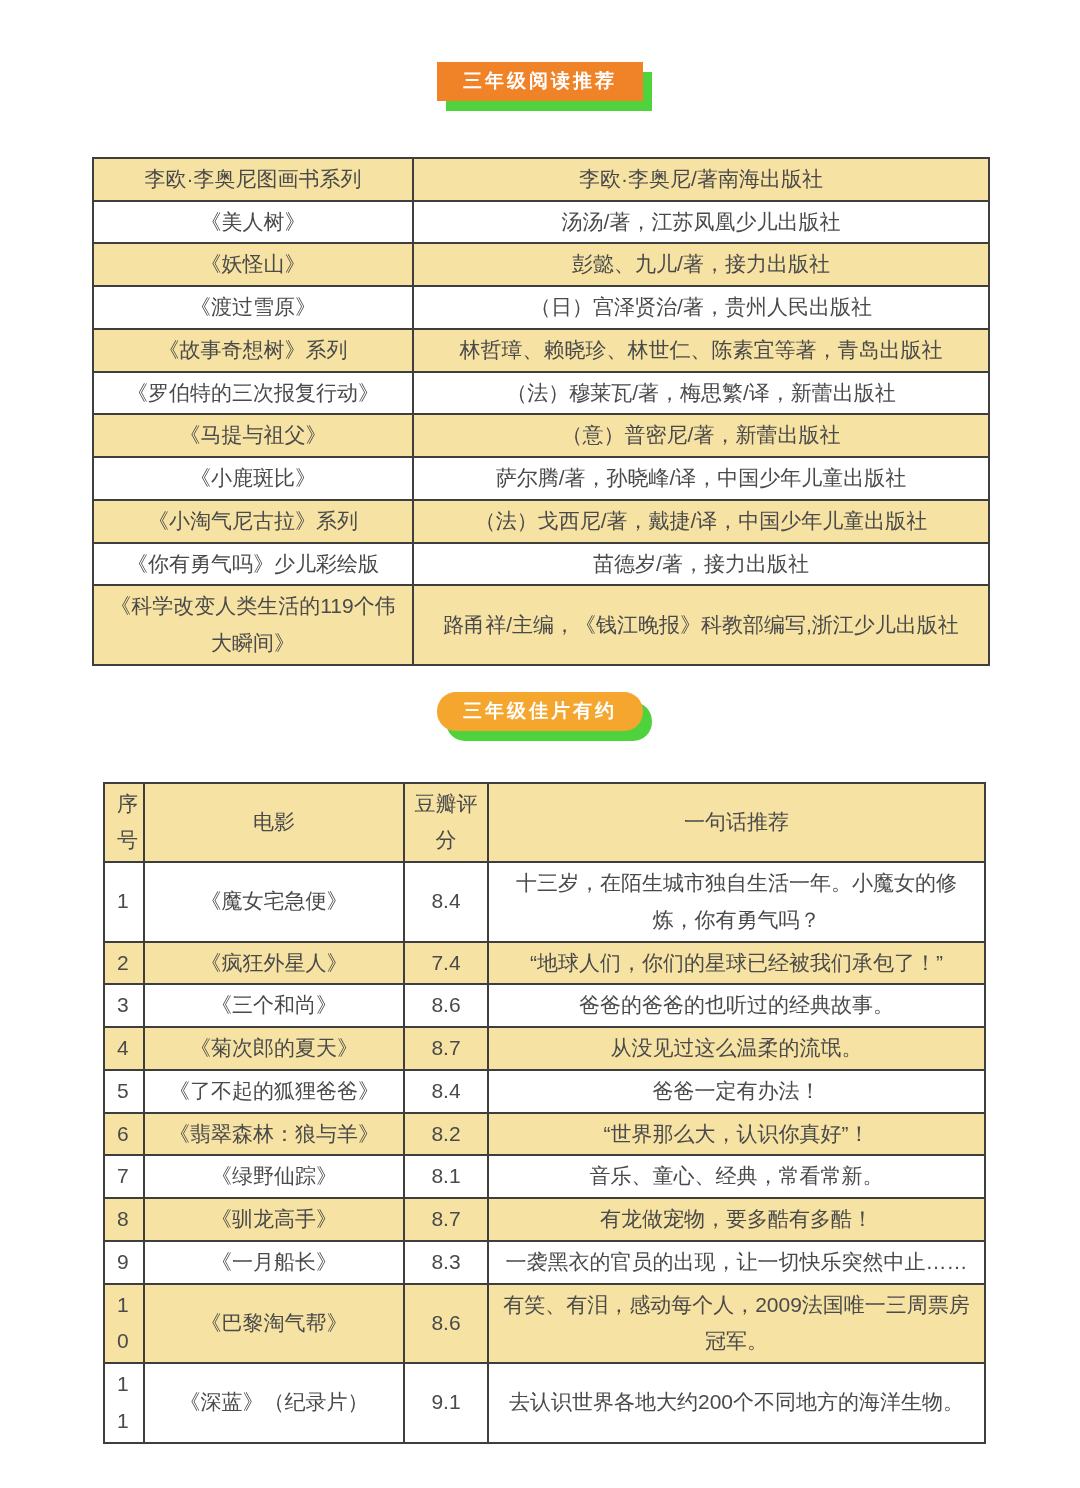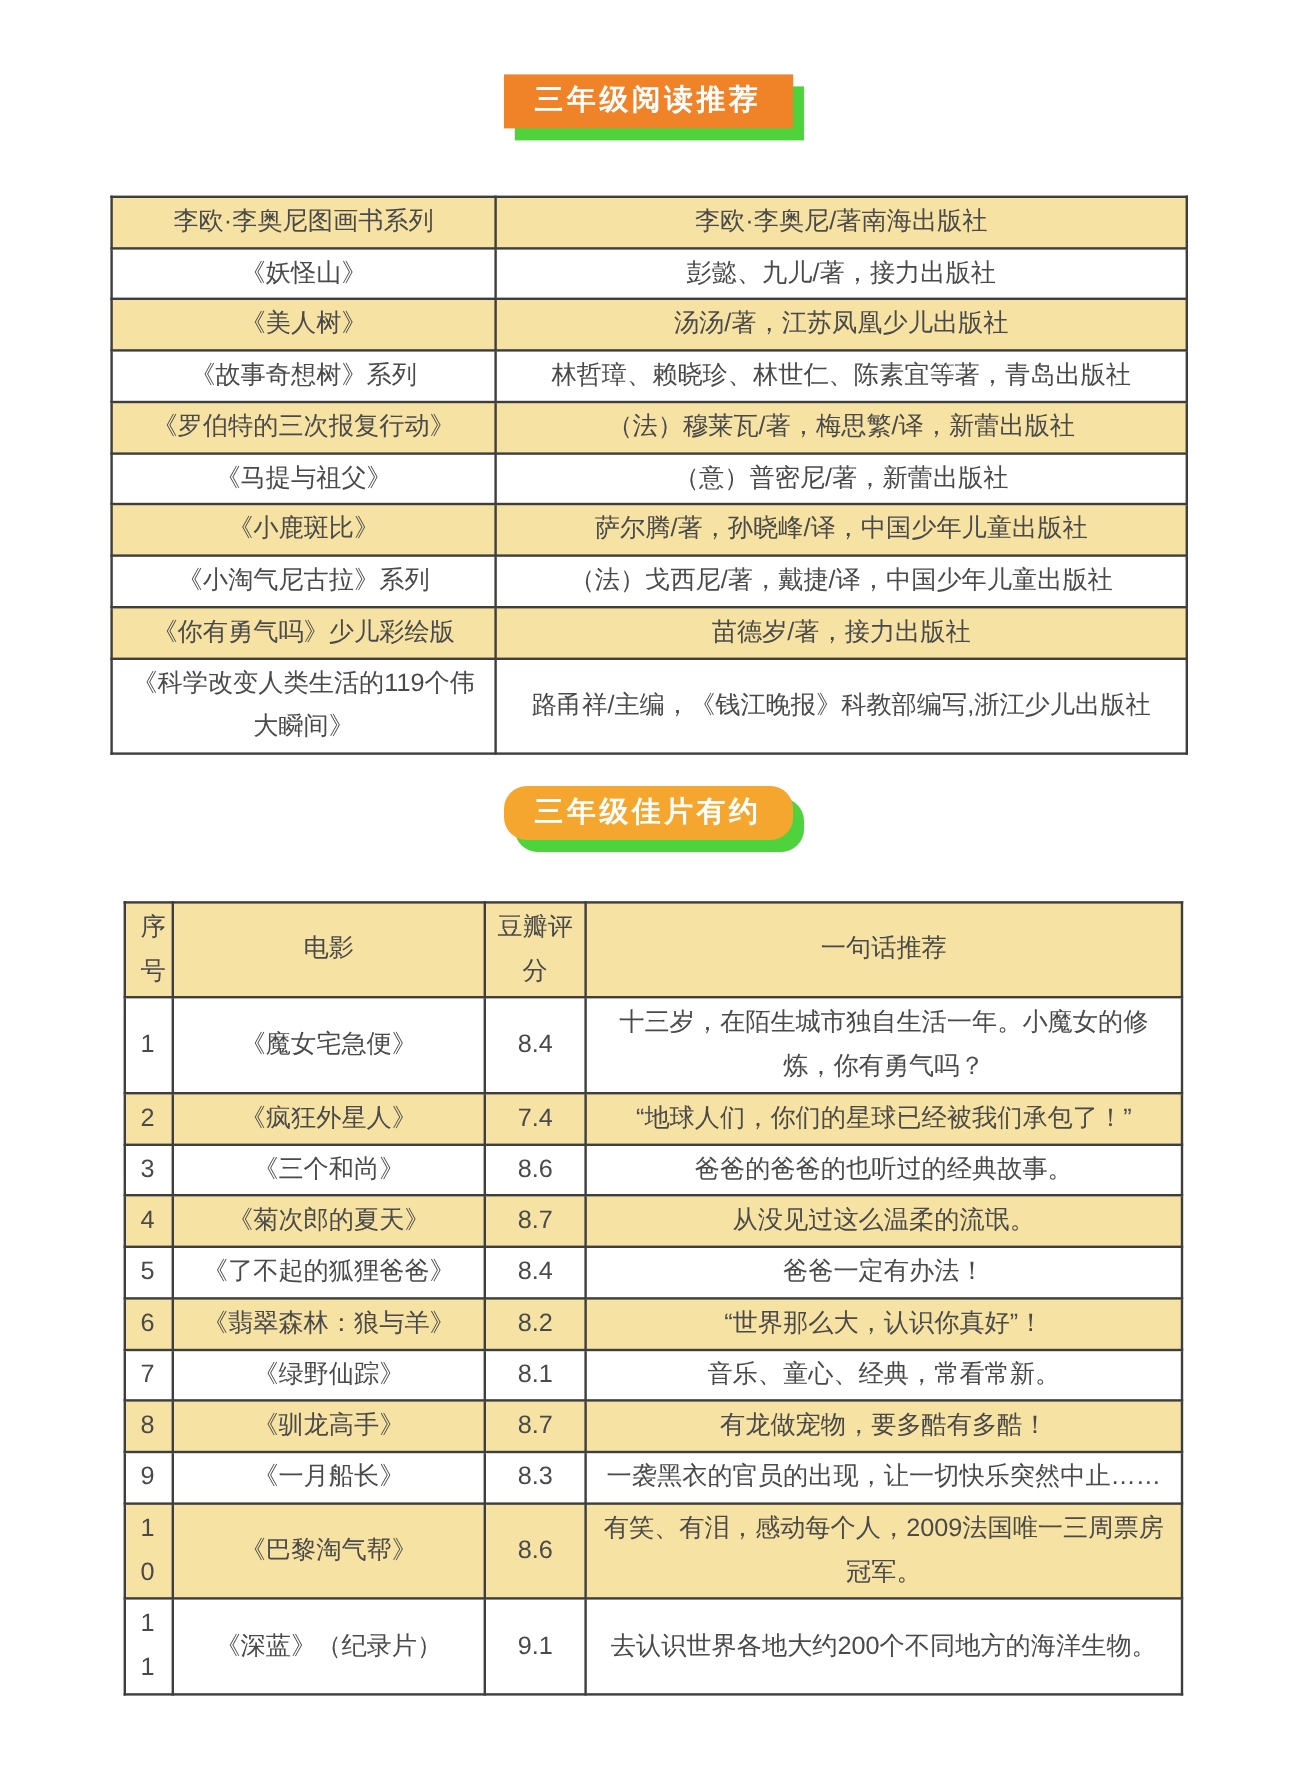--- a/index.html
+++ b/index.html
@@ -15,21 +15,21 @@
     min-height: 1488px;
     background: #ffffff;
     overflow: hidden;
   }
   .badge-row { text-align: center; }
   .badge-row.first { margin-top: 62px; }
   .badge-row.second { margin-top: 26px; }
   .badge {
     display: inline-block;
     color: #ffffff;
-    font-size: 24px;
+    font-size: 19px;
     font-weight: bold;
     letter-spacing: 3px;
     padding: 8px 26px;
     line-height: 1.2;
   }
   .badge.reading {
     background: #f08228;
     box-shadow: 9px 10px 0 0 #4ed33c;
   }
   .badge.movies {
@@ -89,26 +89,30 @@
     <colgroup>
         <col class="rt-c1">
         <col class="rt-c2">
       </colgroup>
     <tbody>
       <tr>
         <td>李欧·李奥尼图画书系列</td>
         <td>李欧·李奥尼/著南海出版社</td>
       </tr>
       <tr>
+        <td>《美人树》</td>
+        <td>汤汤/著，江苏凤凰少儿出版社</td>
+      </tr>
+      <tr>
         <td>《妖怪山》</td>
         <td>彭懿、九儿/著，接力出版社</td>
       </tr>
       <tr>
-        <td>《美人树》</td>
-        <td>汤汤/著，江苏凤凰少儿出版社</td>
+        <td>《渡过雪原》</td>
+        <td>（日）宫泽贤治/著，贵州人民出版社</td>
       </tr>
       <tr>
         <td>《故事奇想树》系列</td>
         <td>林哲璋、赖晓珍、林世仁、陈素宜等著，青岛出版社</td>
       </tr>
       <tr>
         <td>《罗伯特的三次报复行动》</td>
         <td>（法）穆莱瓦/著，梅思繁/译，新蕾出版社</td>
       </tr>
       <tr>

